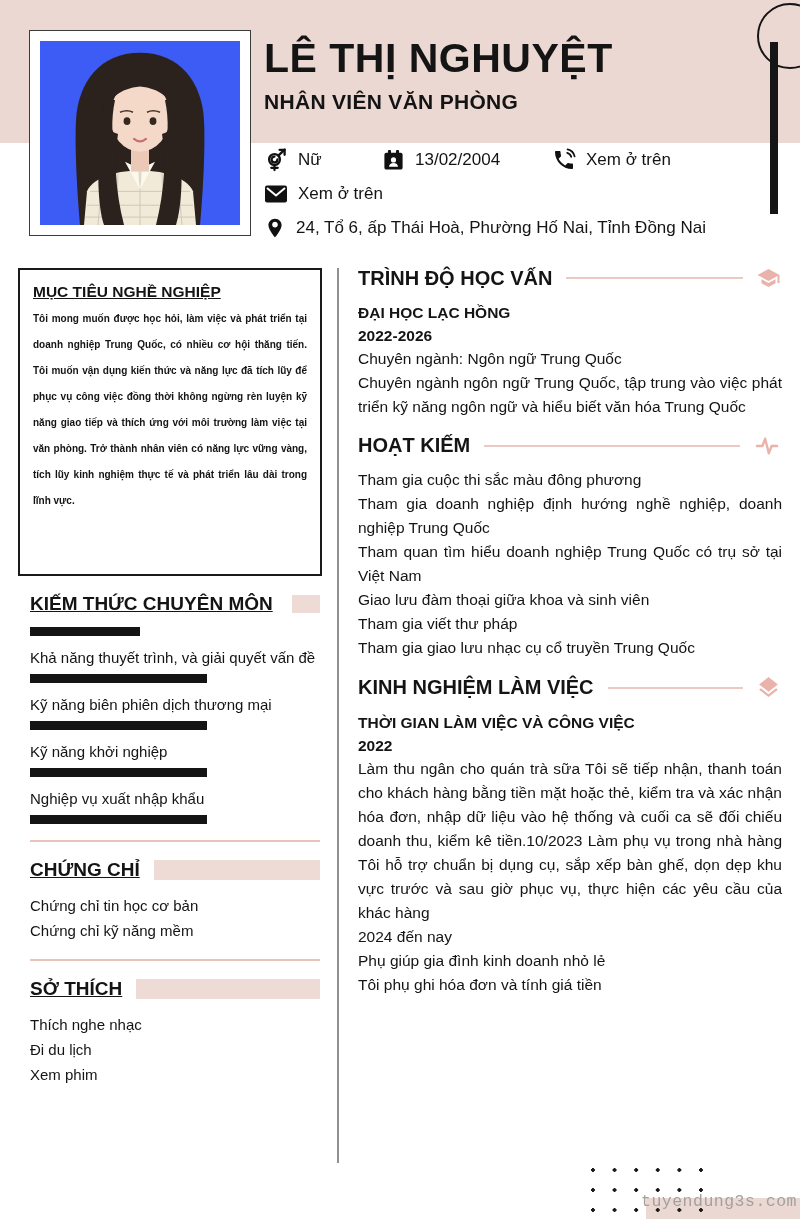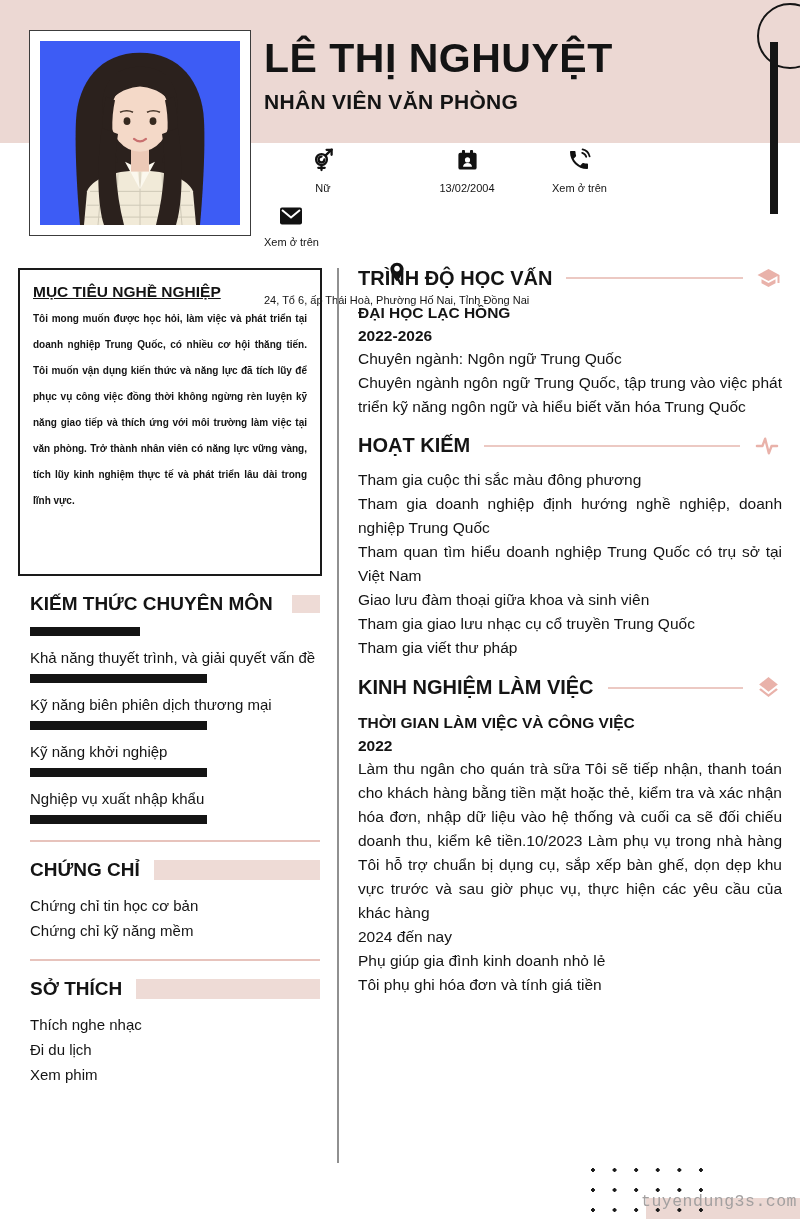--- a/index.html
+++ b/index.html
@@ -23,34 +23,34 @@
 
   .photo-frame{position:absolute;left:29px;top:30px;width:222px;height:206px;background:#fff;border:1px solid #3c3c3c;padding:10px;}
   .photo-frame svg{display:block;width:100%;height:100%;}
 
   .name-block{position:absolute;left:264px;top:36px;width:480px;}
   .name{font-size:41px;font-weight:800;letter-spacing:.5px;line-height:1.1;}
   .job-title{font-size:21px;font-weight:700;margin-top:9px;letter-spacing:.3px;}
 
   .contact{position:absolute;left:264px;top:148px;width:525px;}
   .c-row{display:flex;align-items:center;margin-bottom:12px;}
-  .c-item{display:flex;align-items:center;gap:10px;font-size:11px;flex-direction:column;}
+  .c-item{display:flex;align-items:center;gap:10px;font-size:17px;}
   .c-item svg{flex:0 0 auto;display:block;}
   .w1{width:118px;} .w2{width:170px;}
 
   
   .vdivider{position:absolute;left:337px;top:268px;width:2px;height:895px;background:#909090;}
 
   .left-col{position:absolute;left:18px;top:268px;width:304px;}
   .objective-box{border:2px solid #1a1a1a;min-height:308px;padding:13px 13px 10px 13px;}
   .obj-heading{font-size:15.5px;font-weight:800;text-decoration:underline;margin-bottom:5px;}
   .obj-text{font-size:10px;font-weight:700;line-height:26px;text-align:justify;}
 
   .l-section{margin-left:12px;margin-right:2px;}
-  .l-heading-row{display:flex;align-items:center;margin-top:17px;margin-bottom:12px;}
+  .l-heading-row{display:flex;align-items:center;margin-top:17px;margin-bottom:12px;text-decoration:underline;}
   .l-heading{font-size:19px;font-weight:800;white-space:nowrap;}
   .l-accent{background:var(--accent-light);height:20px;flex:1;margin-left:14px;min-width:26px;}
   .l-accent.square{flex:0 0 28px;height:18px;margin-left:auto;}
 
   .skill{margin-bottom:13px;}
   .skill-label{font-size:15px;margin-bottom:8px;}
   .skill-bar{height:9px;background:#141414;}
 
   .l-divider{height:2px;background:#e7c3bc;margin:16px 2px 0 12px;}
 
@@ -271,23 +271,23 @@
       <div>
 
           <div class="activity">Tham gia cuộc thi sắc màu đông phương</div>
 
           <div class="activity">Tham gia doanh nghiệp định hướng nghề nghiệp, doanh nghiệp Trung Quốc</div>
 
           <div class="activity">Tham quan tìm hiểu doanh nghiệp Trung Quốc có trụ sở tại Việt Nam</div>
 
           <div class="activity">Giao lưu đàm thoại giữa khoa và sinh viên</div>
 
+          <div class="activity">Tham gia viết thư pháp</div>
+
           <div class="activity">Tham gia giao lưu nhạc cụ cổ truyền Trung Quốc</div>
-
-          <div class="activity">Tham gia viết thư pháp</div>
         </div>
     </div>
 
     <div class="r-section">
       <div class="r-heading-row">
         <div class="r-heading">KINH NGHIỆM LÀM VIỆC</div>
         <div class="r-line"></div>
         <svg width="27" height="25" viewBox="0 0 24 24">
           <path fill="#e9b2aa" d="M11.99 18.54l-7.37-5.73L3 14.07l9 7 9-7-1.63-1.27-7.38 5.74zM12 16l7.36-5.73L21 9l-9-7-9 7 1.63 1.27L12 16z"></path>
         </svg>

